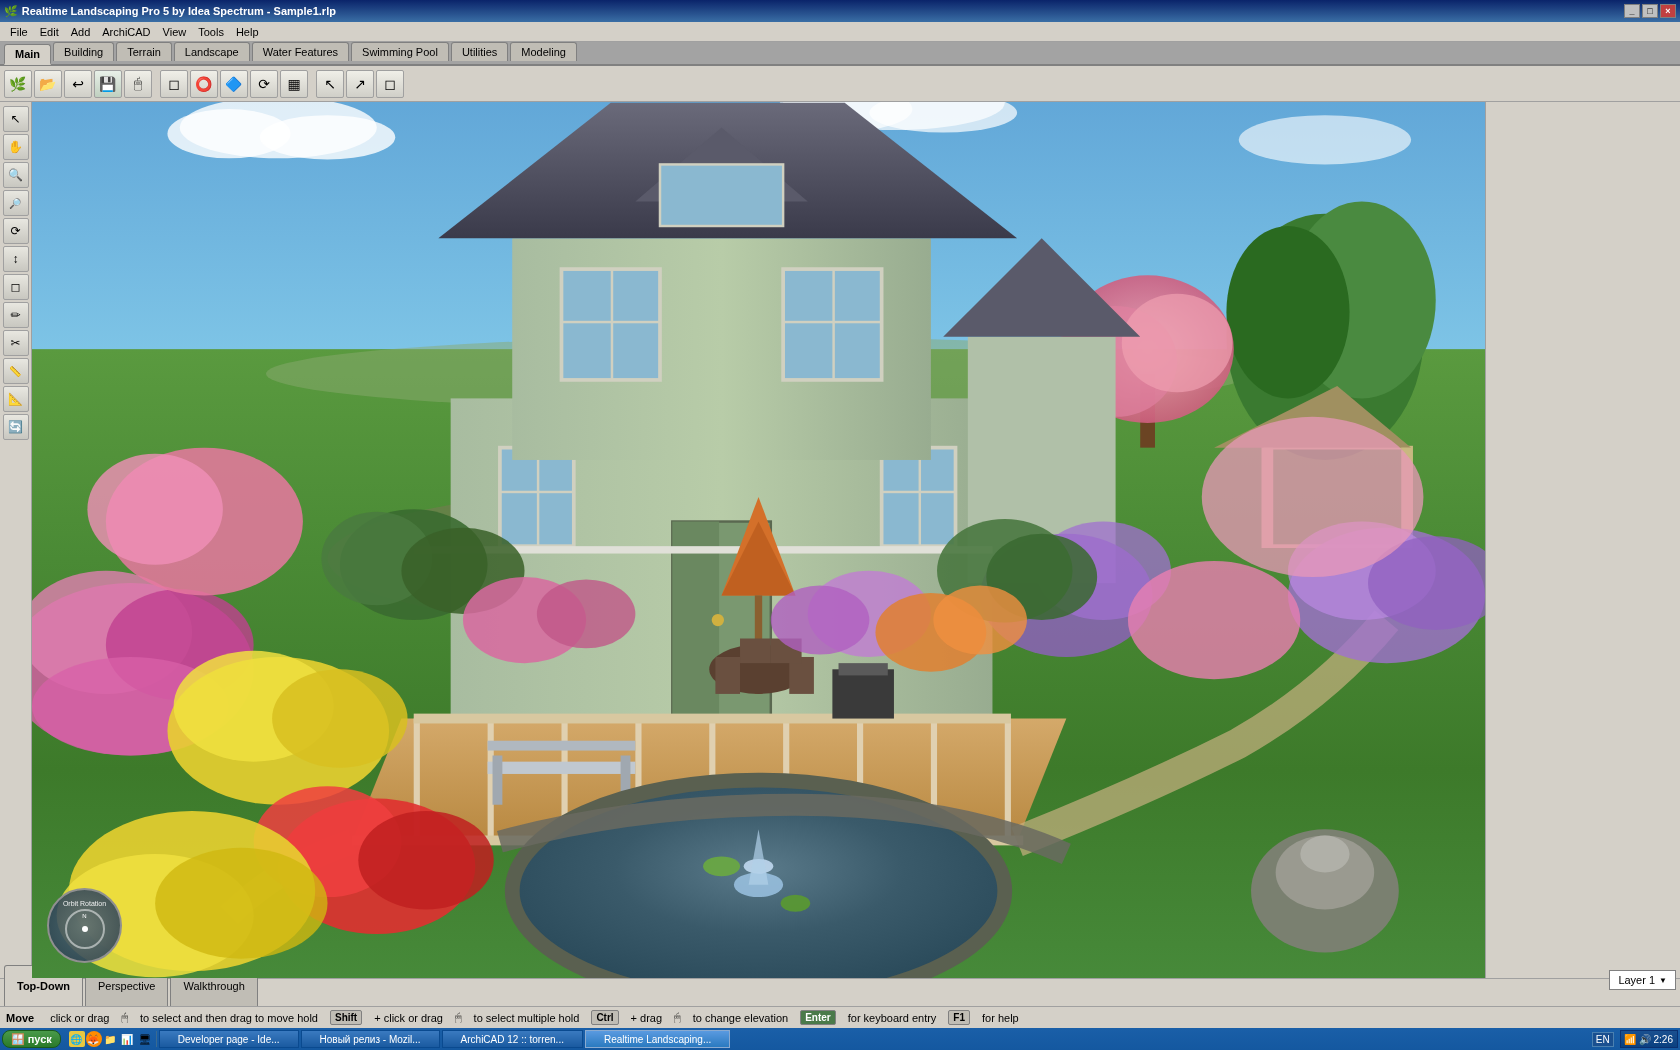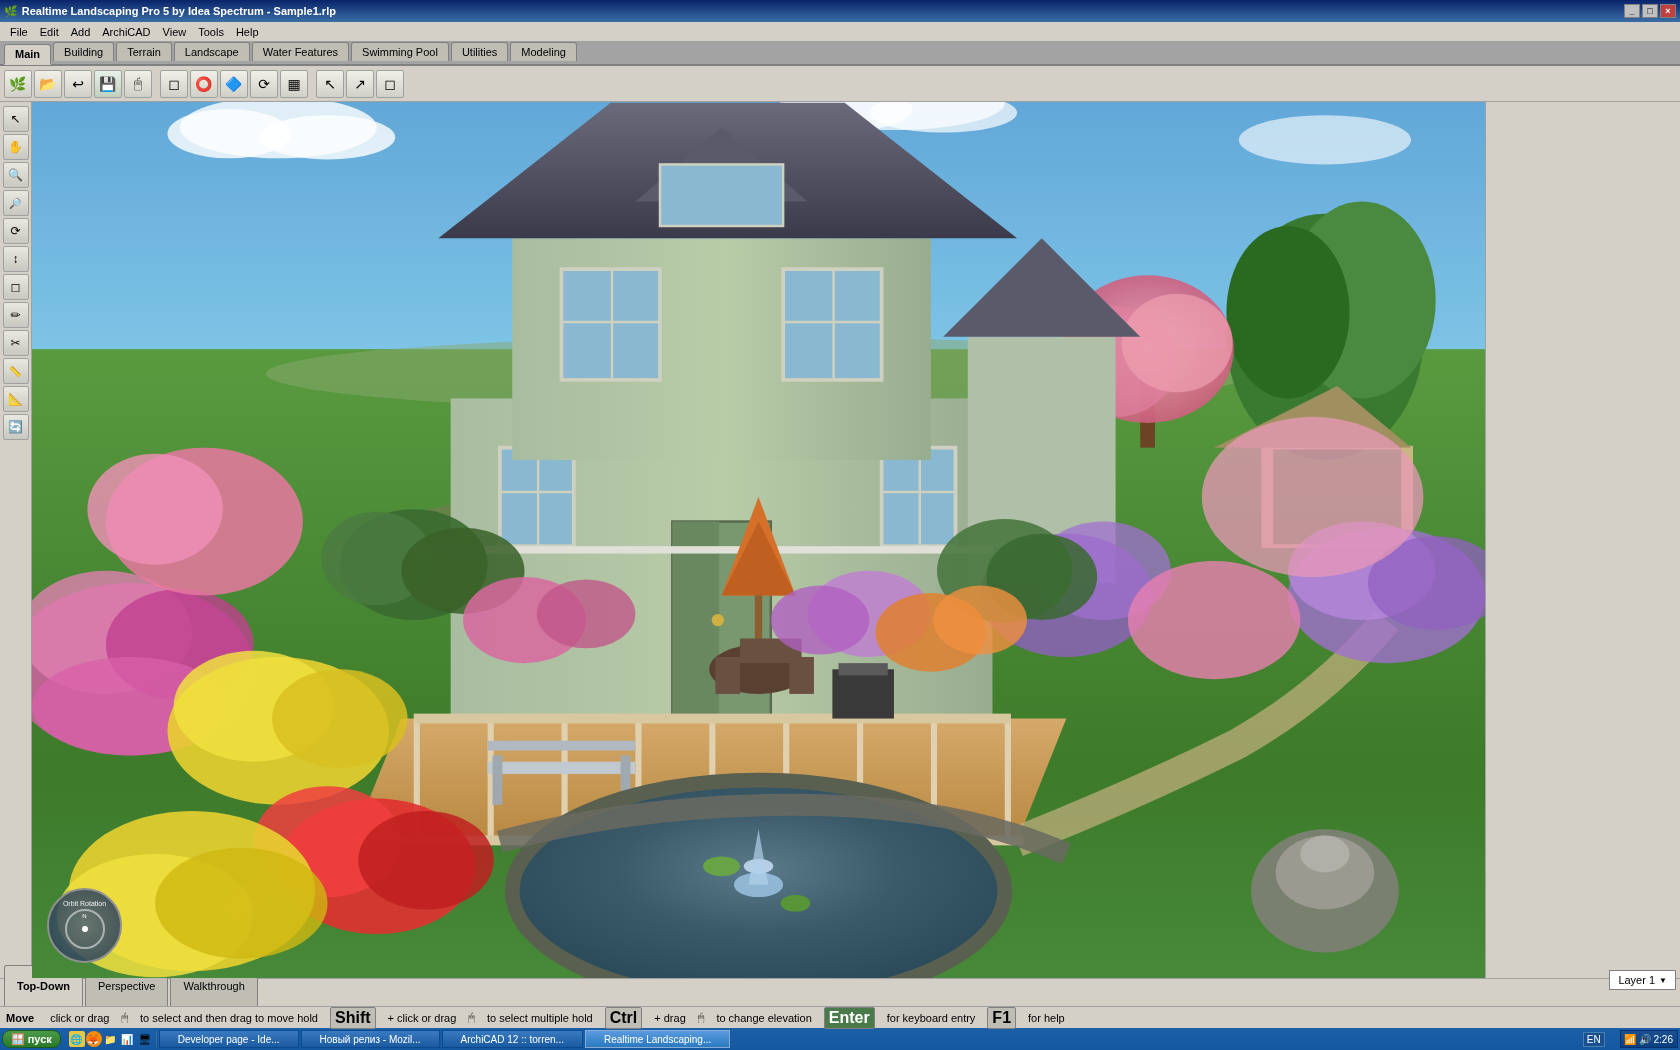--- a/index.html
+++ b/index.html
@@ -181,21 +181,21 @@
       padding: 0 6px;
       font-size: 11px;
       border-top: 1px solid #a0a0a0;
       gap: 12px;
     }
     .status-key {
       background: #c0bdb5;
       border: 1px solid #808080;
       padding: 1px 4px;
       font-weight: bold;
-      font-size: 16px;
+      font-size: 10px;
       border-radius: 2px;
     }
 
     
     #taskbar {
       height: 22px;
       background: linear-gradient(to bottom, #1a5fa8, #1458a0);
       display: flex;
       align-items: center;
       padding: 0 2px;
@@ -226,21 +226,21 @@
     }
     .taskbar-item.active {
       background: linear-gradient(to bottom, #5a9ae0, #2a7ac0);
       border-color: #8aaad0;
       justify-content: flex-end;
     }
     .taskbar-right {
       margin-left: auto;
       display: flex;
       align-items: center;
-      gap: 15px;
+      gap: 6px;
       color: white;
       font-size: 10px;
     }
     .sys-tray {
       height: 18px;
       background: linear-gradient(to bottom, #1a5090, #0a4080);
       border: 1px solid #0a3070;
       padding: 0 4px;
       display: flex; align-items: center; gap: 2px;
     }

